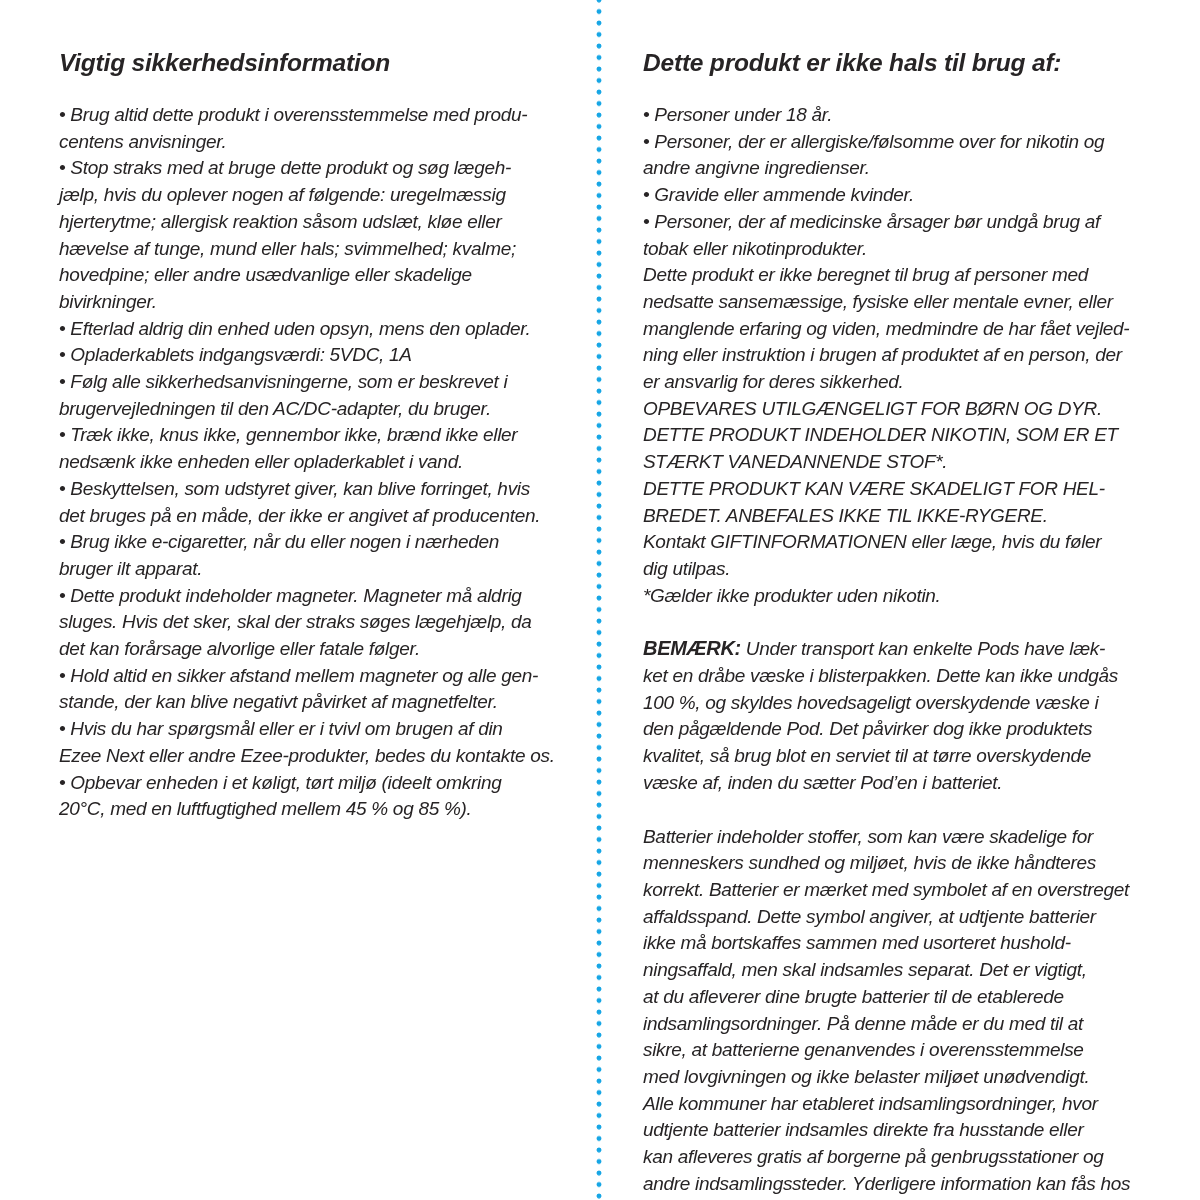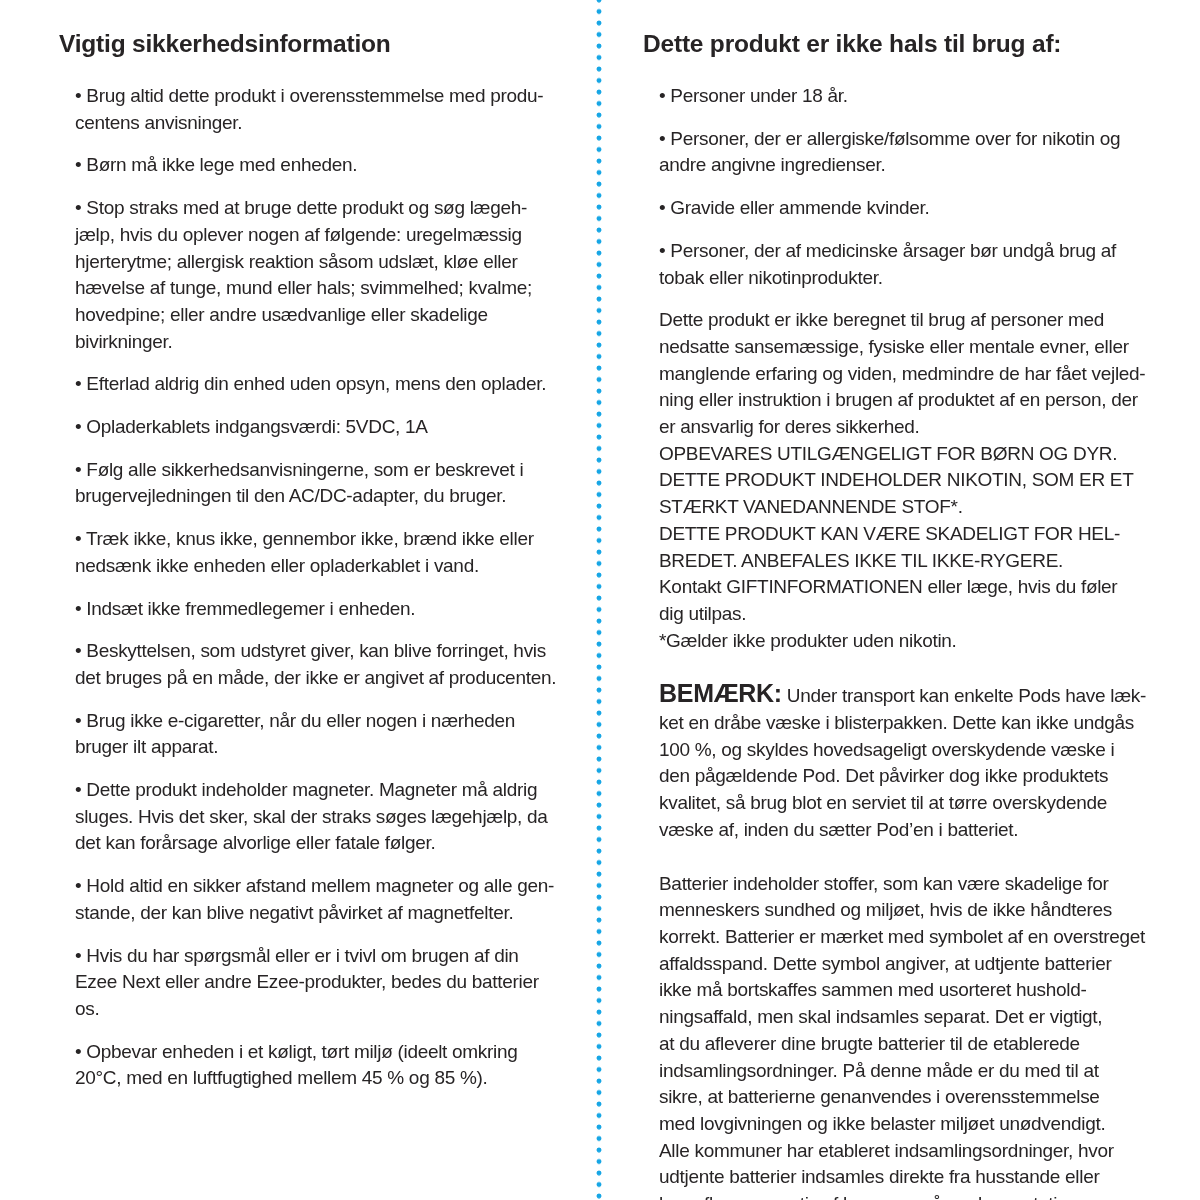--- a/index.html
+++ b/index.html
@@ -11,42 +11,43 @@
     position: relative;
     width: 1200px;
     height: 1200px;
     background: #ffffff;
     overflow: hidden;
     font-family: "Liberation Sans", "DejaVu Sans", sans-serif;
     color: #272425;
   }
   .col {
     position: absolute;
-    top: 30px;
+    top: 49px;
+    font-style: italic;
   }
   .col-left  { left: 59px;  width: 522px; }
   .col-right { left: 643px; width: 532px; }
   h1.heading {
     margin: 0 0 25px 0;
     font-size: 24.5px;
     line-height: 28px;
     font-weight: 700;
     letter-spacing: -0.2px;
   }
   p.body {
-    margin: 16px;
+    margin: 0;
     font-size: 19px;
     line-height: 26.7px;
     letter-spacing: -0.3px;
     white-space: pre-line;
   }
   p.bemaerk  { margin-top: 26px; }
   p.battery  { margin-top: 27px; }
   .bemaerk strong {
-    font-size: 25px;
+    font-size: 20px;
     font-weight: 700;
     letter-spacing: -0.3px;
   }
   .divider {
     position: absolute;
     left: 596px;
     top: -3px;
     width: 6px;
     height: 1206px;
     background-image: radial-gradient(circle at 3px 3px, #16a6e5 2.1px, rgba(22,166,229,0) 2.8px);
@@ -56,45 +57,43 @@
 </style>
 </head>
 <body>
 
 <div class="page">
 
   <section class="col col-left">
     <h1 class="heading">Vigtig sikkerhedsinformation</h1>
     <p class="body">• Brug altid dette produkt i overensstemmelse med produ-
 centens anvisninger.</p>
-    <p class="body">• Børn må ikke lege med enheden.</p>
     <p class="body">• Stop straks med at bruge dette produkt og søg lægeh-
 jælp, hvis du oplever nogen af følgende: uregelmæssig
 hjerterytme; allergisk reaktion såsom udslæt, kløe eller
 hævelse af tunge, mund eller hals; svimmelhed; kvalme;
 hovedpine; eller andre usædvanlige eller skadelige
 bivirkninger.</p>
     <p class="body">• Efterlad aldrig din enhed uden opsyn, mens den oplader.</p>
     <p class="body">• Opladerkablets indgangsværdi: 5VDC, 1A</p>
     <p class="body">• Følg alle sikkerhedsanvisningerne, som er beskrevet i
 brugervejledningen til den AC/DC-adapter, du bruger.</p>
     <p class="body">• Træk ikke, knus ikke, gennembor ikke, brænd ikke eller
 nedsænk ikke enheden eller opladerkablet i vand.</p>
-    <p class="body">• Indsæt ikke fremmedlegemer i enheden.</p>
     <p class="body">• Beskyttelsen, som udstyret giver, kan blive forringet, hvis
 det bruges på en måde, der ikke er angivet af producenten.</p>
     <p class="body">• Brug ikke e-cigaretter, når du eller nogen i nærheden
 bruger ilt apparat.</p>
     <p class="body">• Dette produkt indeholder magneter. Magneter må aldrig
 sluges. Hvis det sker, skal der straks søges lægehjælp, da
 det kan forårsage alvorlige eller fatale følger.</p>
     <p class="body">• Hold altid en sikker afstand mellem magneter og alle gen-
 stande, der kan blive negativt påvirket af magnetfelter.</p>
     <p class="body">• Hvis du har spørgsmål eller er i tvivl om brugen af din
-Ezee Next eller andre Ezee-produkter, bedes du batterier os.</p>
+Ezee Next eller andre Ezee-produkter, bedes du kontakte os.</p>
     <p class="body">• Opbevar enheden i et køligt, tørt miljø (ideelt omkring
 20°C, med en luftfugtighed mellem 45 % og 85 %).</p>
   </section>
 
   <div class="divider"></div>
 
   <section class="col col-right">
     <h1 class="heading">Dette produkt er ikke hals til brug af:</h1>
     <p class="body">• Personer under 18 år.</p>
     <p class="body">• Personer, der er allergiske/følsomme over for nikotin og

